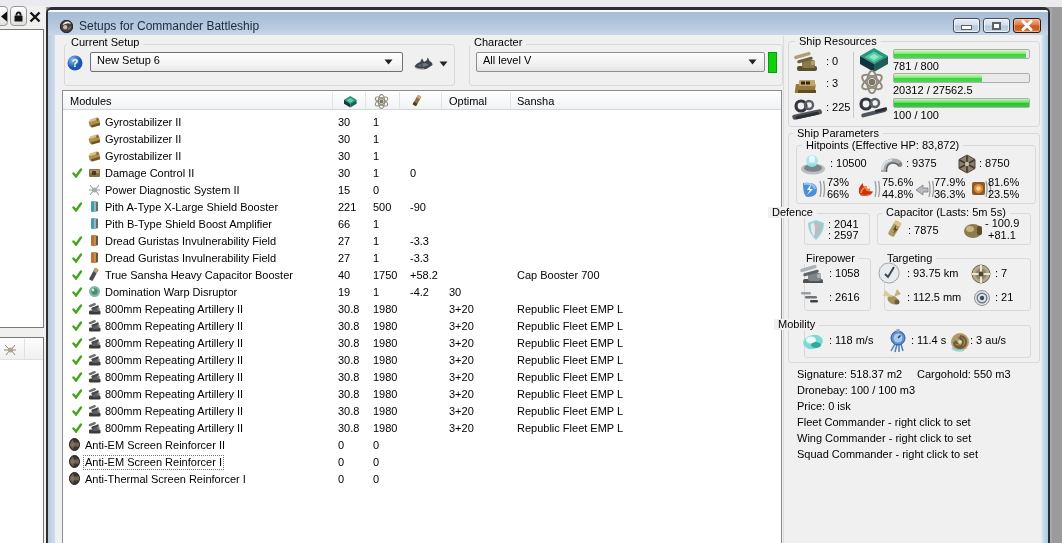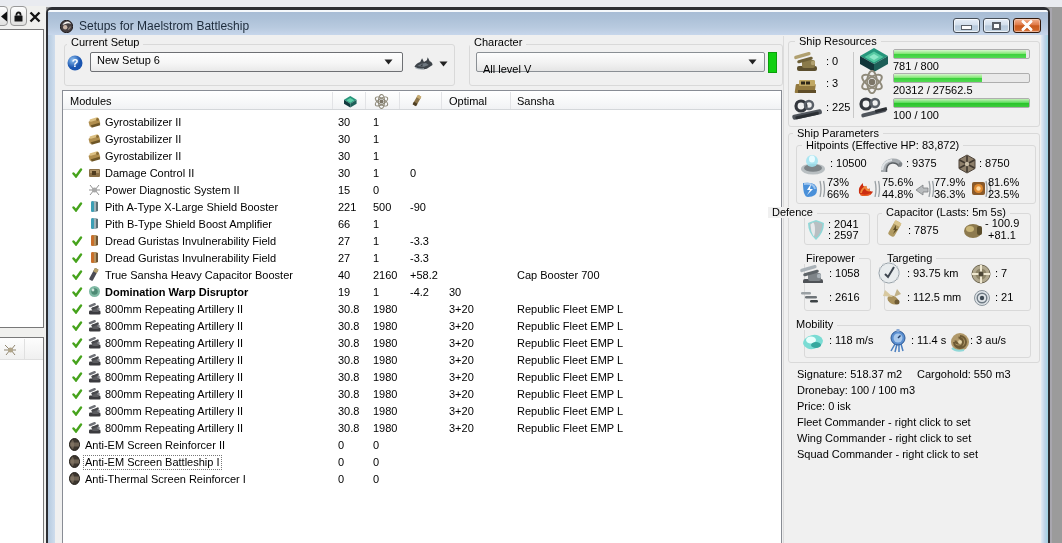--- a/index.html
+++ b/index.html
@@ -38,21 +38,21 @@
 <div class="ab" style="left:48px;top:35px;width:7px;height:508px;background:linear-gradient(90deg,#b6cbe0,#cfdded)"></div>
 <div class="ab" style="left:1041px;top:35px;width:7px;height:508px;background:linear-gradient(90deg,#e2ebf4,#bed2e7 55%,#9fd2e2)"></div>
 <div class="ab" style="left:1050px;top:8px;width:2px;height:535px;background:#a8a6ae"></div>
 <svg style="position:absolute;left:60px;top:20px;" width="13" height="13" viewBox="0 0 13 13">
     <circle cx="6.5" cy="6.5" r="6.2" fill="#453e40"></circle>
     <circle cx="6.5" cy="6.5" r="6.2" fill="none" stroke="#211c1e"></circle>
     <path d="M2.5 5 Q4 1.5 8 1.5 Q10.5 2 11 4 Q8 2.5 5.5 4 Z" fill="#f2f0ee"></path>
     <circle cx="5.2" cy="7.2" r="2.2" fill="#cbb6a8"></circle>
     <path d="M8 9.5 Q10 8.5 10.5 6.5" stroke="#8a7f78" stroke-width="1.2" fill="none"></path>
   </svg>
-<div class="t" style="left:79px;top:20px;font-size:12px;line-height:12px;color:#1c2a3a">Setups for Maelstrom Battleship</div>
+<div class="t" style="left:79px;top:20px;font-size:12px;line-height:12px;color:#1c2a3a">Setups for Commander Battleship</div>
 <div class="ab" style="left:953px;top:18px;width:27px;height:15px;border:1px solid #454d57;border-radius:3px;background:linear-gradient(#e8eff8,#d2dfec 47%,#b7c9dc 52%,#c3d4e3);box-shadow:inset 0 0 0 1px rgba(255,255,255,.7)"></div>
 <div class="ab" style="left:983px;top:18px;width:27px;height:15px;border:1px solid #454d57;border-radius:3px;background:linear-gradient(#e8eff8,#d2dfec 47%,#b7c9dc 52%,#c3d4e3);box-shadow:inset 0 0 0 1px rgba(255,255,255,.7)"></div>
 <div class="ab" style="left:1013px;top:18px;width:28px;height:15px;border:1px solid #33180a;border-radius:3px;background:linear-gradient(#f2b391,#e07a48 45%,#c95a1e 52%,#cf6428 85%,#e8956a);box-shadow:inset 0 0 0 1px rgba(255,255,255,.35)"></div>
 <div class="ab" style="left:961px;top:25px;width:11px;height:5px;background:#fdfdfd;border:1px solid #5a6068"></div>
 <div class="ab" style="left:992px;top:22px;width:9px;height:8px;background:#fdfdfd;border:2px solid #5a6068"></div>
 <svg style="position:absolute;left:1021px;top:20px;" width="12" height="11" viewBox="0 0 12 11">
     <path d="M2 1.5 L10 9.5 M10 1.5 L2 9.5" stroke="#fff" stroke-width="2.8" stroke-linecap="round"></path>
     <path d="M2 1.5 L10 9.5 M10 1.5 L2 9.5" stroke="#fdfdfd" stroke-width="2.2" stroke-linecap="round"></path>
   </svg>
 <div class="gb" style="left:64px;top:44px;width:391px;height:42px"></div>
@@ -77,21 +77,21 @@
     <path d="M4 10 Q8 7 13 7 L16 9 L11 11 Z" fill="#6e7880"></path>
     <path d="M2 12 Q6 14 11 13" stroke="#aab4ba" stroke-width="1.2" fill="none"></path>
     <path d="M7 9 L10 8.5 L9 10 Z" fill="#1e2226"></path>
   </svg>
 <svg style="position:absolute;left:439px;top:61px;" width="9" height="6" viewBox="0 0 9 6">
     <path d="M0.5 0.5 L8.5 0.5 L4.5 5.5 Z" fill="#222"></path>
   </svg>
 <div class="gb" style="left:469px;top:44px;width:314px;height:42px"></div>
 <div class="gbl" style="left:470px;top:37px">Character</div>
 <div class="ab" style="left:476px;top:52px;width:289px;height:20px;border:1px solid #8a8f94;border-radius:2px;background:linear-gradient(#fdfdfd,#f2f2f2 55%,#e5e5e5)"></div>
-<div class="t" style="left:483px;top:64px">All level V</div>
+<div class="t" style="left:483px;top:55px">All level V</div>
 <svg style="position:absolute;left:748px;top:59px;" width="9" height="6" viewBox="0 0 9 6">
     <path d="M0.5 0.5 L8.5 0.5 L4.5 5.5 Z" fill="#222"></path>
   </svg>
 <div class="ab" style="left:768px;top:52px;width:9px;height:21px;background:#10d010;border:1px solid #0b9e0b"></div>
 <div class="ab" style="left:62px;top:90px;width:720px;height:453px;background:#fff;border:1px solid #888c94;border-bottom:none"></div>
 <div class="ab" style="left:63px;top:91px;width:718px;height:19px;background:linear-gradient(#ffffff,#f7f8f9 60%,#f1f2f4);border-bottom:1px solid #d4d7da"></div>
 <div class="ab" style="left:332px;top:92px;width:1px;height:17px;background:#e2e3e6"></div>
 <div class="ab" style="left:365px;top:92px;width:1px;height:17px;background:#e2e3e6"></div>
 <div class="ab" style="left:399px;top:92px;width:1px;height:17px;background:#e2e3e6"></div>
 <div class="ab" style="left:441px;top:92px;width:1px;height:17px;background:#e2e3e6"></div>
@@ -214,32 +214,32 @@
 <div class="t" style="left:410px;top:253px">-3.3</div>
 <svg style="position:absolute;left:72px;top:270px;" width="11" height="10" viewBox="0 0 11 10">
     <path d="M1.5 5.5 L4 8.5 L9 1.5" stroke="#46a31c" stroke-width="2.4" fill="none" stroke-linecap="round"></path>
   </svg>
 <svg style="position:absolute;left:88px;top:268px;" width="13" height="13" viewBox="0 0 13 13">
     <rect x="4" y="0" width="4" height="13" rx="1" fill="#4c4c54" transform="rotate(28 6 6)"></rect>
     <rect x="4" y="0" width="4" height="4" fill="#b5a06a" transform="rotate(28 6 6)"></rect>
   </svg>
 <div class="t" style="left:105px;top:270px;">True Sansha Heavy Capacitor Booster</div>
 <div class="t" style="left:338px;top:270px">40</div>
-<div class="t" style="left:373px;top:270px">2160</div>
+<div class="t" style="left:373px;top:270px">1750</div>
 <div class="t" style="left:410px;top:270px">+58.2</div>
 <div class="t" style="left:517px;top:270px">Cap Booster 700</div>
 <svg style="position:absolute;left:72px;top:287px;" width="11" height="10" viewBox="0 0 11 10">
     <path d="M1.5 5.5 L4 8.5 L9 1.5" stroke="#46a31c" stroke-width="2.4" fill="none" stroke-linecap="round"></path>
   </svg>
 <svg style="position:absolute;left:88px;top:285px;" width="13" height="13" viewBox="0 0 13 13">
     <circle cx="6.5" cy="6.5" r="5.5" fill="#7fb9a4"></circle>
     <circle cx="6.5" cy="6.5" r="3.2" fill="#4d8a74"></circle>
     <circle cx="5" cy="5" r="1.4" fill="#cfe8dd"></circle>
   </svg>
-<div class="t" style="left:105px;top:287px;font-weight:bold;">Domination Warp Disruptor</div>
+<div class="t" style="left:105px;top:287px;">Domination Warp Disruptor</div>
 <div class="t" style="left:338px;top:287px">19</div>
 <div class="t" style="left:373px;top:287px">1</div>
 <div class="t" style="left:410px;top:287px">-4.2</div>
 <div class="t" style="left:449px;top:287px">30</div>
 <svg style="position:absolute;left:72px;top:304px;" width="11" height="10" viewBox="0 0 11 10">
     <path d="M1.5 5.5 L4 8.5 L9 1.5" stroke="#46a31c" stroke-width="2.4" fill="none" stroke-linecap="round"></path>
   </svg>
 <svg style="position:absolute;left:88px;top:302px;" width="13" height="13" viewBox="0 0 13 13">
     <rect x="1" y="8.5" width="11.5" height="4" rx="1.2" fill="#3b3b3f"></rect>
     <rect x="4" y="5" width="7" height="5" rx="1.5" fill="#5c5d61"></rect>
@@ -365,21 +365,21 @@
   </svg>
 <div class="t" style="left:85px;top:440px;">Anti-EM Screen Reinforcer II</div>
 <div class="t" style="left:338px;top:440px">0</div>
 <div class="t" style="left:373px;top:440px">0</div>
 <svg style="position:absolute;left:68px;top:455px;" width="13" height="13" viewBox="0 0 13 13">
     <ellipse cx="6.5" cy="6.5" rx="5" ry="6" fill="#3c362e"></ellipse>
     <ellipse cx="6.5" cy="6.5" rx="5" ry="6" fill="none" stroke="#1e1a14"></ellipse>
     <rect x="2" y="4.5" width="9" height="4" fill="#6e6354"></rect>
     <ellipse cx="4.5" cy="6.5" rx="1.5" ry="4.5" fill="#8a7d6a" opacity="0.6"></ellipse>
   </svg>
-<div class="t" style="left:85px;top:457px;outline:1px dotted #777;outline-offset:1px;">Anti-EM Screen Battleship I</div>
+<div class="t" style="left:85px;top:457px;outline:1px dotted #777;outline-offset:1px;">Anti-EM Screen Reinforcer I</div>
 <div class="t" style="left:338px;top:457px">0</div>
 <div class="t" style="left:373px;top:457px">0</div>
 <svg style="position:absolute;left:68px;top:472px;" width="13" height="13" viewBox="0 0 13 13">
     <ellipse cx="6.5" cy="6.5" rx="5" ry="6" fill="#3c362e"></ellipse>
     <ellipse cx="6.5" cy="6.5" rx="5" ry="6" fill="none" stroke="#1e1a14"></ellipse>
     <rect x="2" y="4.5" width="9" height="4" fill="#6e6354"></rect>
     <ellipse cx="4.5" cy="6.5" rx="1.5" ry="4.5" fill="#8a7d6a" opacity="0.6"></ellipse>
   </svg>
 <div class="t" style="left:85px;top:474px;">Anti-Thermal Screen Reinforcer I</div>
 <div class="t" style="left:338px;top:474px">0</div>
@@ -585,21 +585,21 @@
     <circle cx="11" cy="11" r="2.5" fill="#4e4736"></circle>
   </svg>
 <div class="t" style="left:995px;top:268px">: 7</div>
 <svg style="position:absolute;left:973px;top:290px;" width="18" height="16" viewBox="0 0 18 16">
     <circle cx="9" cy="8" r="7.5" fill="#dfe4e8" stroke="#8a949c"></circle>
     <circle cx="9" cy="8" r="4.8" fill="none" stroke="#6e7a84" stroke-width="1.4"></circle>
     <circle cx="9" cy="8" r="2.2" fill="#3e4a54"></circle>
   </svg>
 <div class="t" style="left:995px;top:292px">: 21</div>
 <div class="gb" style="left:804px;top:325px;width:227px;height:33px"></div>
-<div class="gbl" style="left:792px;top:319px">Mobility</div>
+<div class="gbl" style="left:774px;top:319px">Mobility</div>
 <svg style="position:absolute;left:801px;top:332px;" width="25" height="18" viewBox="0 0 25 18">
     <ellipse cx="12" cy="10" rx="10" ry="7" fill="#7adcd4" transform="rotate(-12 12 10)"></ellipse>
     <ellipse cx="10" cy="8" rx="5" ry="3.5" fill="#e8fffc"></ellipse>
     <ellipse cx="15" cy="13" rx="5" ry="3" fill="#35a89e"></ellipse>
   </svg>
 <div class="t" style="left:829px;top:335px">: 118 m/s</div>
 <svg style="position:absolute;left:886px;top:329px;" width="24" height="24" viewBox="0 0 24 24">
     <g stroke="#4a7fc0" stroke-width="1.5">
       <path d="M5 22 L9 15 M9 23 L11 15 M13 23 L13 15 M17 22 L15 15"></path>
     </g>

